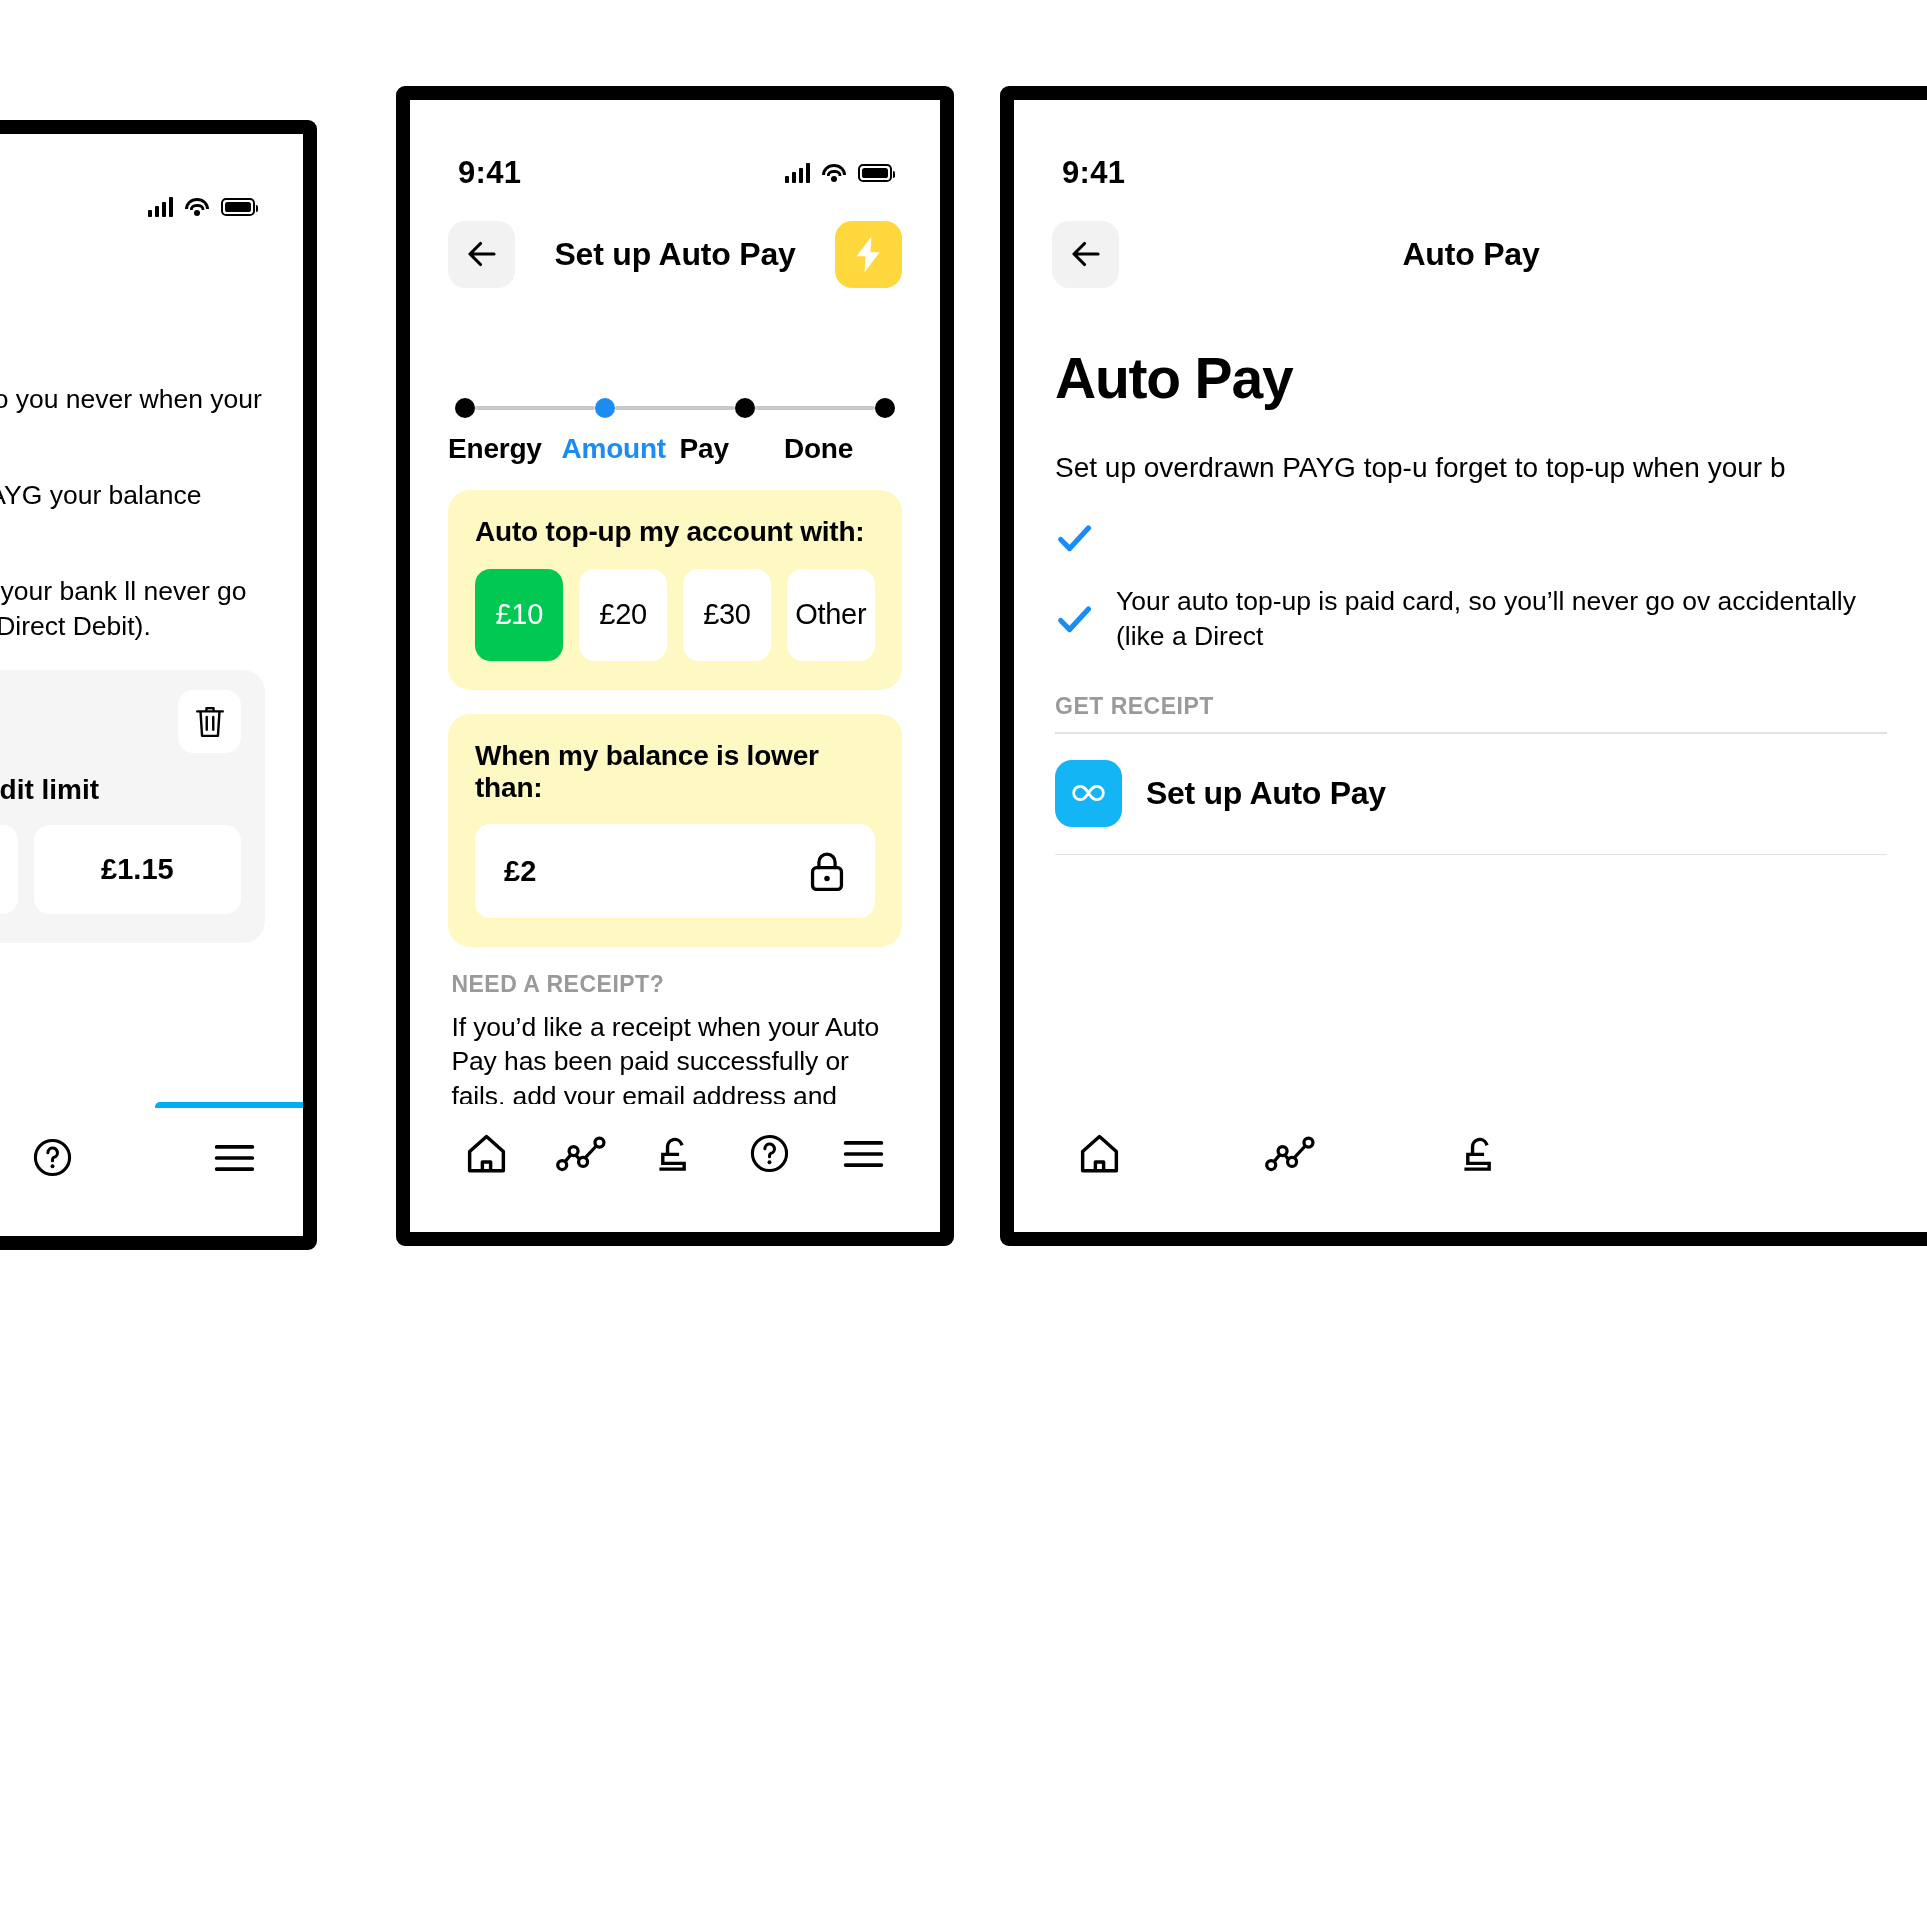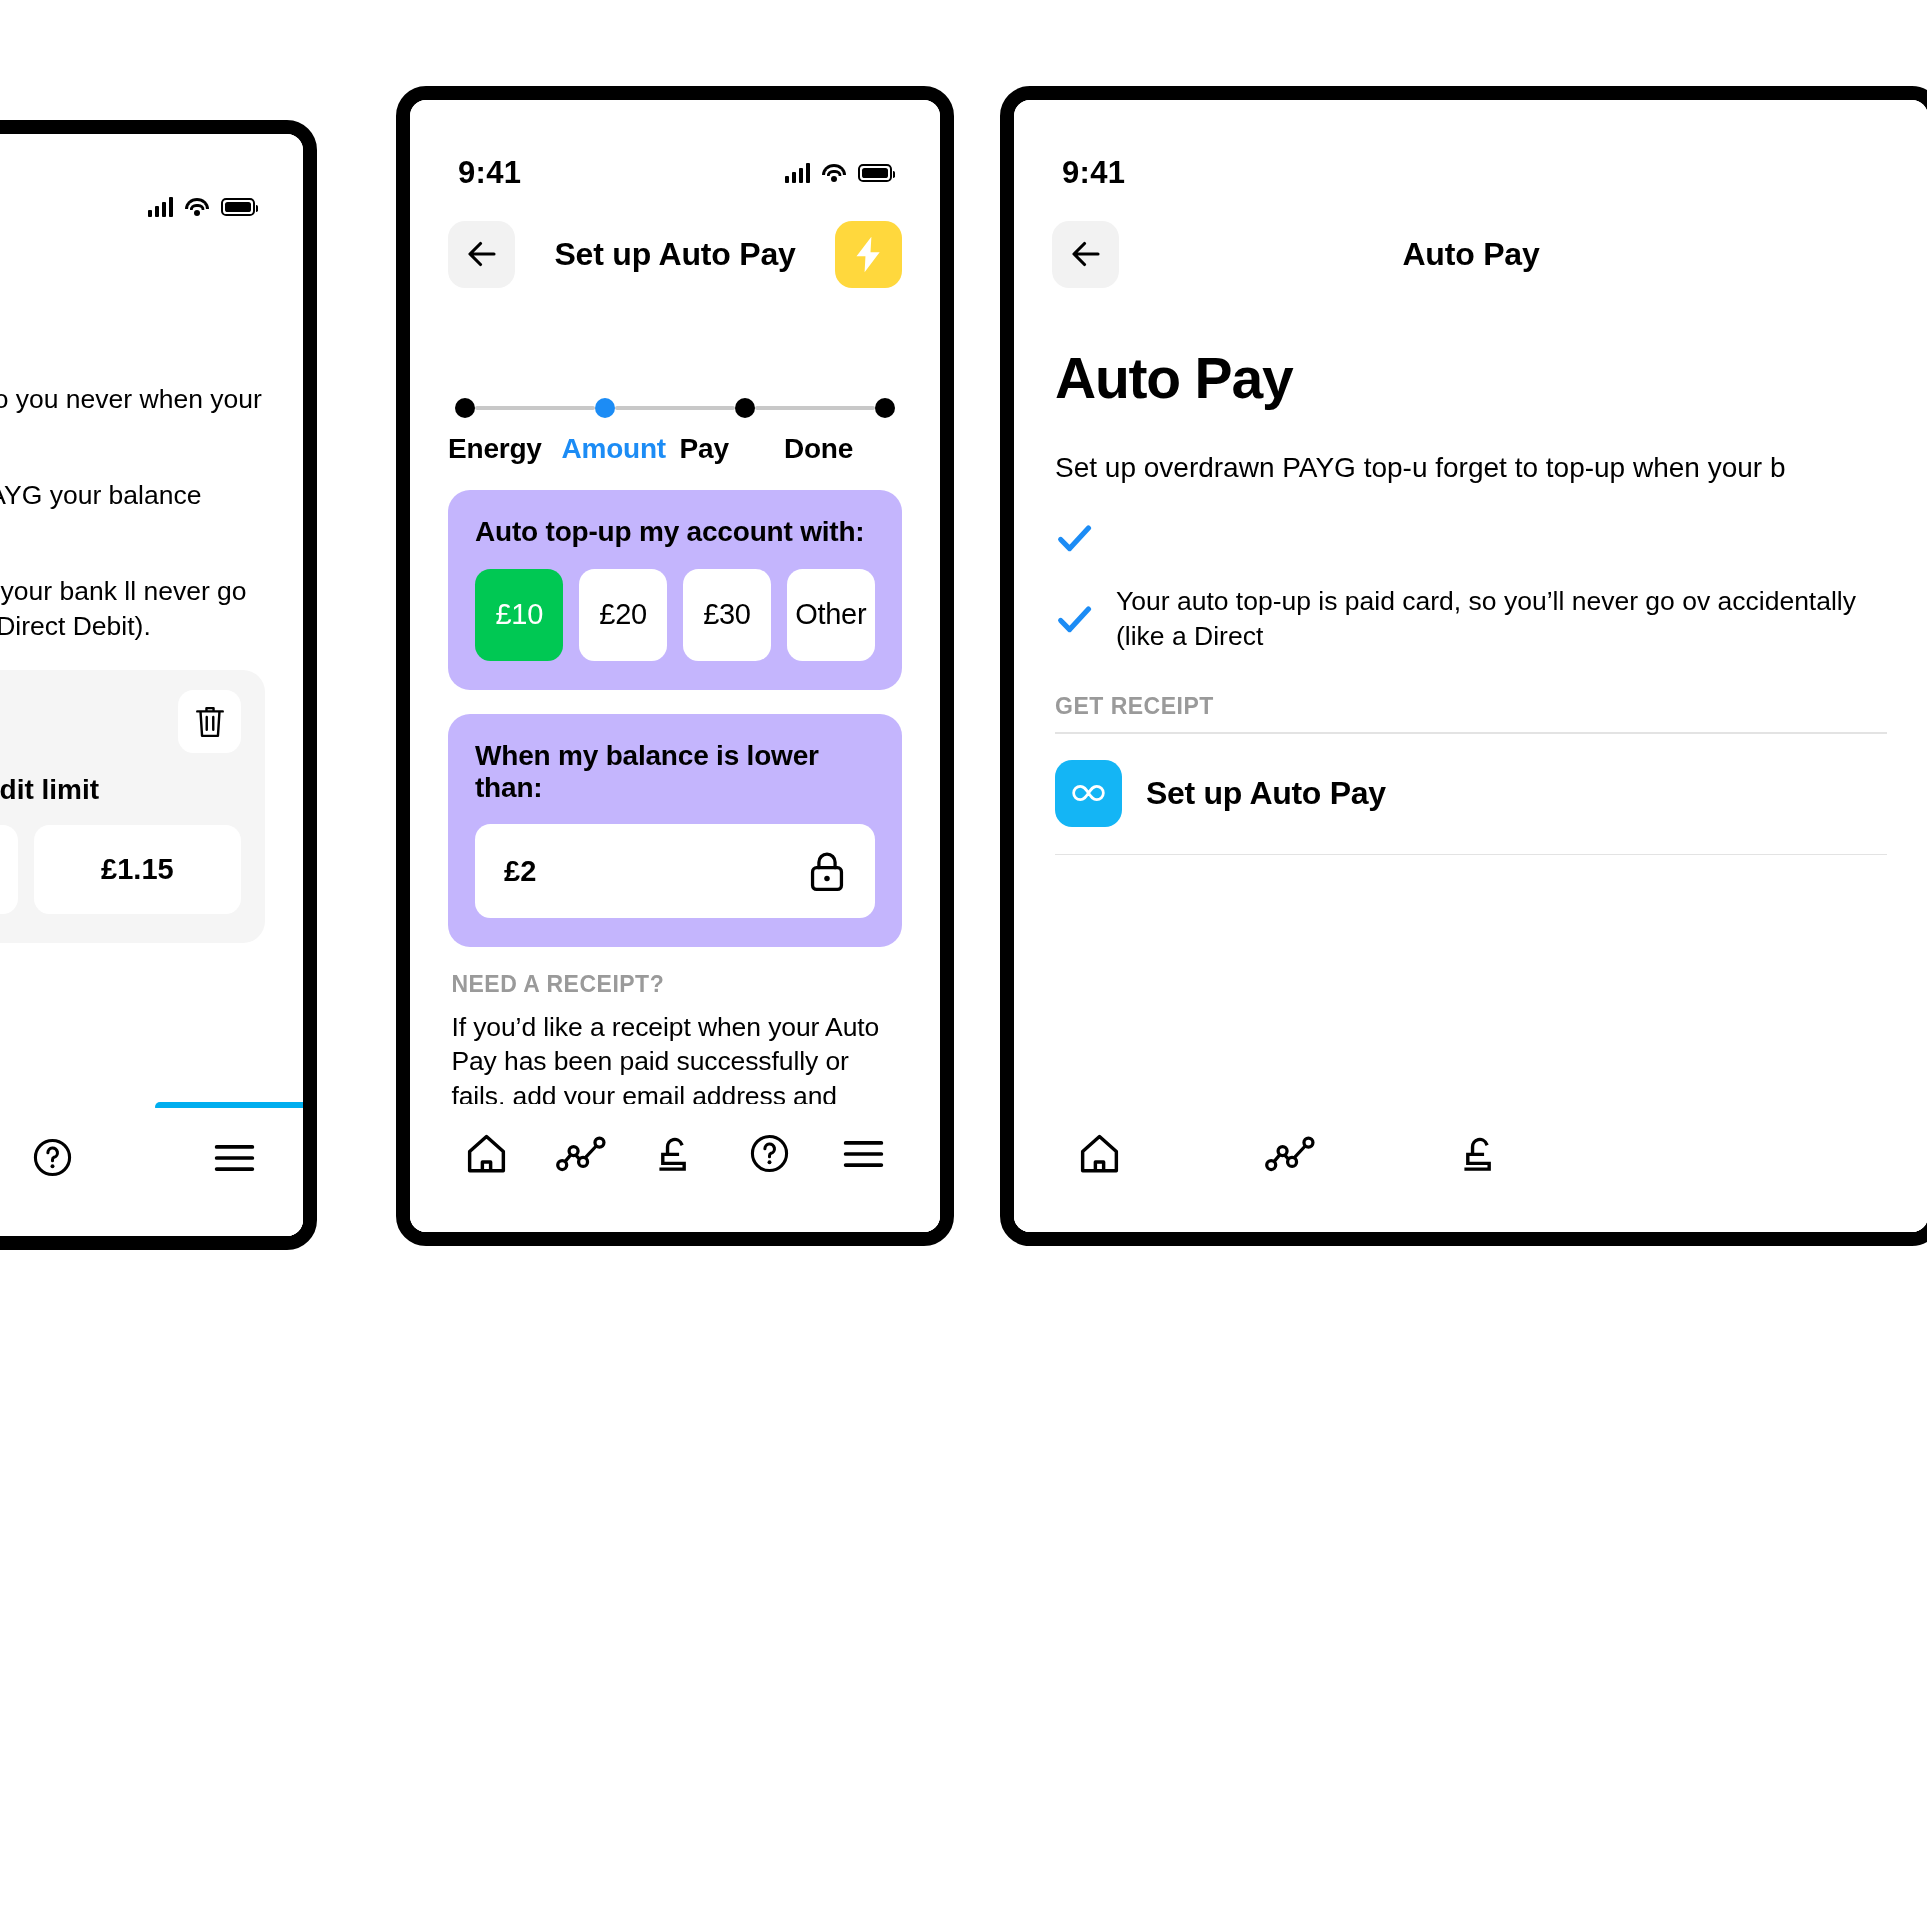--- a/index.html
+++ b/index.html
@@ -9,21 +9,21 @@
     font-family: "Liberation Sans", sans-serif;
     overflow: hidden;
   }
   .stage { position: relative; width: 1927px; height: 1927px; background:#fff; }
 
   
   .phone {
     position: absolute;
     background: #ffffff;
     border: 14.6px solid #000000;
-    border-radius: 30px;
+    border-radius: 9px;
     overflow: hidden;
   }
   .screen {
     position: absolute; inset: 0;
     background: #ffffff;
     overflow: hidden;
   }
 
   
   #phone-left  { left: -265px; top: 120px;  width: 582px;  height: 1130px; }
@@ -89,21 +89,21 @@
     font-size: 28px; font-weight:700; color:#000; letter-spacing:-0.2px;
   }
   .stepper-labels span.active { color:#1C8CF5; }
   .sl0 { width: 22%; text-align:left; }
   .sl1 { width: 29%; text-align:center; }
   .sl2 { width: 23%; text-align:left; }
   .sl3 { width: 26%; text-align:left; }
 
   
   .content { position:absolute; top: 390px; left:0; right:0; bottom: 0; padding: 0 38px; overflow:hidden; }
-  .card { background:#c4b5fd; border-radius: 22px; padding: 26px 27px 29px 27px; margin-bottom: 24px; }
+  .card { background:#fef9c3; border-radius: 22px; padding: 26px 27px 29px 27px; margin-bottom: 24px; }
   .card-title { font-size: 28px; font-weight:700; color:#000; margin-bottom: 20.5px; letter-spacing:-0.2px;}
   .amount-row { display:flex; gap: 15.4px; }
   .amount-btn {
     flex:1; height: 92px; border-radius: 15.4px; background:#ffffff;
     display:flex; align-items:center; justify-content:center;
     font-size: 29px; font-weight:400; color:#000; border:none; cursor:pointer;
     letter-spacing:-0.3px;
   }
   .amount-btn.selected { background:#00C853; color:#ffffff; }
 

